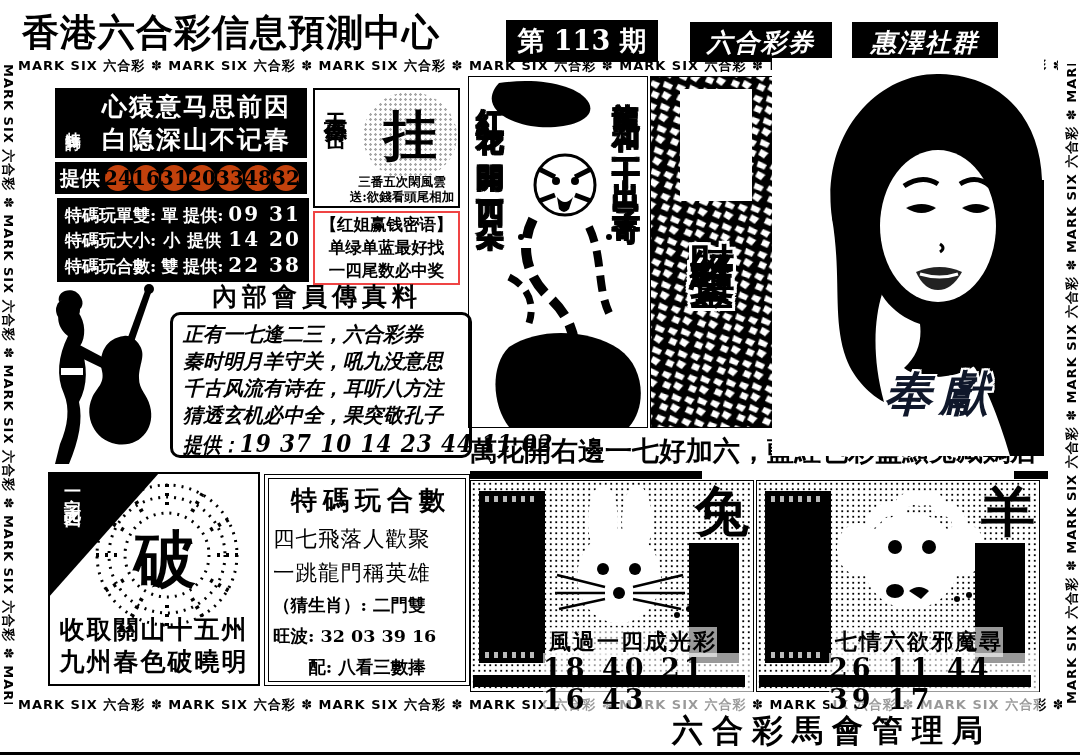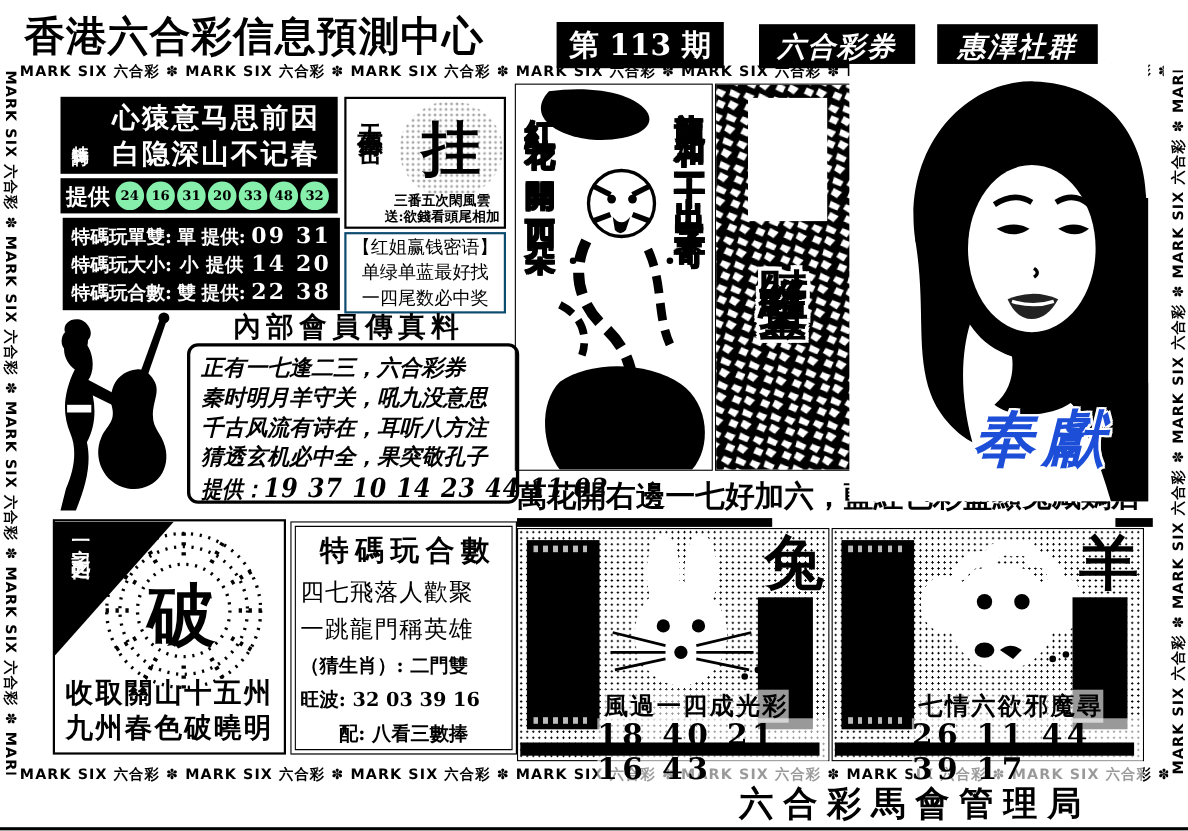--- a/index.html
+++ b/index.html
@@ -24,38 +24,38 @@
   .strip-left{left:16px;top:64px;width:640px;transform-origin:0 0;transform:rotate(90deg);}
   .strip-right{left:1064px;top:704px;width:640px;transform-origin:0 0;transform:rotate(-90deg);}
 
   
   .black-box{background:#000;color:#fff;}
   .poem-box{left:55px;top:88px;width:252px;height:70px;display:flex;align-items:center;}
   .poem-label{writing-mode:vertical-rl;font-size:15px;font-weight:bold;margin:0 4px 0 8px;letter-spacing:2px;}
   .poem-lines{flex:1;text-align:center;font-weight:bold;font-size:25px;line-height:33px;letter-spacing:2px;}
   .provide-box{left:55px;top:162px;width:252px;height:32px;display:flex;align-items:center;padding:0 5px;box-sizing:border-box;gap:2px;}
   .provide-label{font-size:20px;font-weight:bold;margin-right:3px;}
-  .numball{width:26px;height:26px;border-radius:50%;background:#86efac;color:#000;display:inline-flex;
-           align-items:center;justify-content:center;font-size:12px;font-weight:bold;flex:0 0 auto;}
+  .numball{width:26px;height:26px;border-radius:50%;background:#c2410c;color:#000;display:inline-flex;
+           align-items:center;justify-content:center;font-size:20px;font-weight:bold;flex:0 0 auto;}
   .rows-box{left:57px;top:198px;width:252px;height:84px;display:flex;flex-direction:column;
             justify-content:space-around;padding:4px 8px;box-sizing:border-box;}
   .srow{display:flex;align-items:baseline;justify-content:space-between;font-size:17px;font-weight:bold;white-space:nowrap;}
   .srow .nums{font-size:20px;letter-spacing:2px;}
 
   
   .heaven-box{left:313px;top:88px;width:147px;height:120px;border:2px solid #000;box-sizing:border-box;}
   .heaven-title{left:6px;top:4px;writing-mode:vertical-rl;font-size:23px;font-weight:bold;letter-spacing:4px;}
   .hang-wrap{left:48px;top:2px;width:94px;height:88px;border-radius:50%;
              background:radial-gradient(rgba(0,0,0,.35) 1px,transparent 1.5px) 0 0/5px 5px;
              display:flex;align-items:center;justify-content:center;}
   .hang-char{font-size:54px;font-weight:bold;}
   .heaven-notes{left:34px;right:3px;bottom:2px;font-size:12.5px;font-weight:bold;line-height:15px;text-align:center;white-space:nowrap;}
-  .red-box{left:313px;top:211px;width:147px;height:74px;border:2px solid #0c4a6e;box-sizing:border-box;
+  .red-box{left:313px;top:211px;width:147px;height:74px;border:2px solid #ef4444;box-sizing:border-box;
            display:flex;flex-direction:column;justify-content:space-evenly;text-align:center;
-           font-size:16.5px;font-weight:normal;white-space:nowrap;}
+           font-size:16.5px;font-weight:bold;white-space:nowrap;}
 
   
   .fax-title{left:212px;top:280px;font-size:25px;font-weight:bold;letter-spacing:5px;white-space:nowrap;text-align:right;}
   .fax-box{left:170px;top:312px;width:302px;height:146px;border:3px solid #000;border-radius:10px;
            box-sizing:border-box;padding:6px 10px;display:flex;flex-direction:column;justify-content:space-between;
            font-style:italic;font-weight:bold;font-size:20px;white-space:nowrap;}
   .fax-prov{font-size:21px;transform:scaleX(.9);transform-origin:left center;}
   .fax-prov b{font-size:24px;letter-spacing:1px;}
 
   
@@ -87,21 +87,21 @@
 
   
   .treasure{left:650px;top:76px;width:124px;height:352px;border:1px solid #000;box-sizing:border-box;}
   .stamp{left:29px;top:12px;width:72px;height:112px;background:#fff;}
   .treasure-title{left:50%;transform:translateX(-50%);top:130px;writing-mode:vertical-rl;
                   font-size:45px;font-weight:bold;letter-spacing:7px;color:#000;
                   text-shadow:-3px -3px 0 #fff,3px -3px 0 #fff,-3px 3px 0 #fff,3px 3px 0 #fff,0 -3px 0 #fff,0 3px 0 #fff,-3px 0 0 #fff,3px 0 0 #fff;}
 
   
   .portrait{left:772px;top:58px;width:272px;height:398px;z-index:2;}
-  .dedication{left:884px;top:362px;z-index:3;font-size:56px;font-weight:bold;font-style:italic;letter-spacing:8px;color:#1d4ed8;
+  .dedication{left:884px;top:362px;z-index:3;font-size:48px;font-weight:bold;font-style:italic;letter-spacing:8px;color:#0f172a;
               text-shadow:-2px -2px 0 #fff,2px -2px 0 #fff,-2px 2px 0 #fff,2px 2px 0 #fff,0 -2px 0 #fff,0 2px 0 #fff,-2px 0 0 #fff,2px 0 0 #fff;}
 
   
   .banner{left:470px;top:432px;width:578px;height:38px;display:flex;align-items:center;
           font-size:27px;font-weight:bold;white-space:nowrap;}
   .banner-bar1{left:470px;top:471px;width:232px;height:8px;background:#000;}
   .banner-bar2{left:1014px;top:471px;width:34px;height:8px;background:#000;}
 
   
   .panel{top:480px;width:284px;height:212px;border:1px solid #000;box-sizing:border-box;

